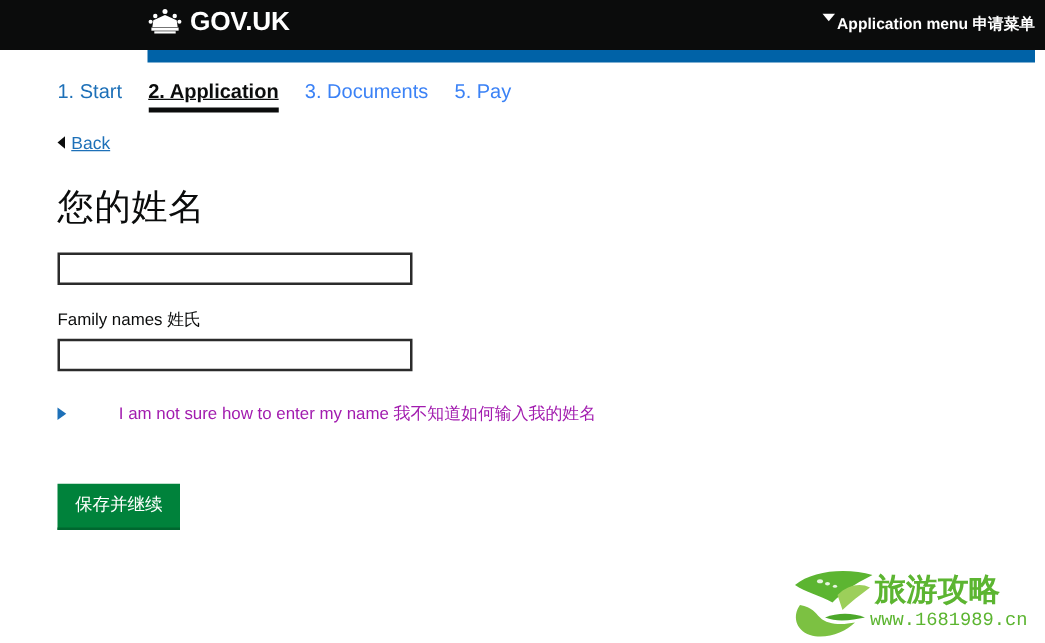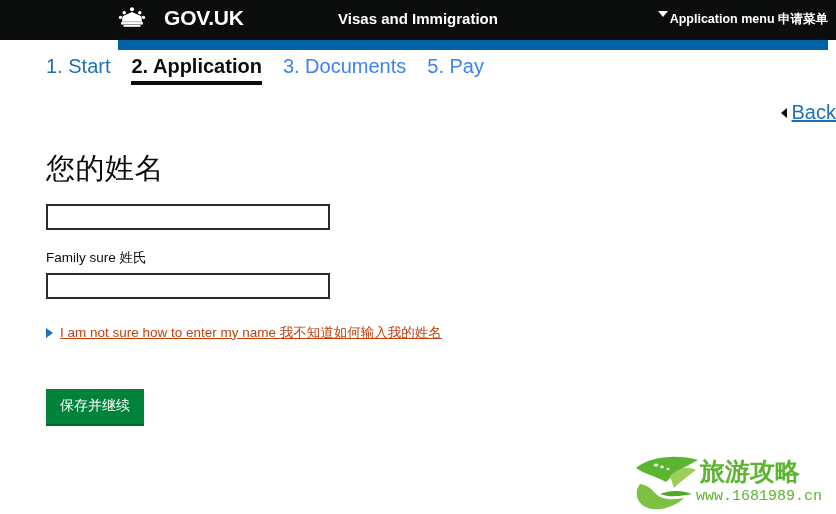--- a/index.html
+++ b/index.html
@@ -27,21 +27,21 @@
   .header-inner {
     position: relative;
     height: 40px;
   }
   .logo-block {
     position: absolute;
     left: 118px;
     top: 6px;
     display: flex;
     align-items: flex-end;
-    gap: 18px;
+    gap: 6px;
   }
   .crown-icon {
     display: block;
     width: 28px;
     height: 22px;
   }
   .logo-text {
     color: #ffffff;
     font-size: 21px;
     font-weight: bold;
@@ -92,64 +92,64 @@
     left: 118px;
     top: 0;
     width: 710px;
     height: 10px;
     background: #0062a7;
   }
 
   
   .step-nav {
     margin: 0;
-    padding: 4px 0 0 46px;
+    padding: 14px 0 0 46px;
     display: flex;
     align-items: flex-start;
     gap: 21px;
-    font-size: 20px;
+    font-size: 16px;
   }
   .step {
     position: relative;
     padding-bottom: 7px;
     white-space: nowrap;
     line-height: 1.2;
   }
   .step.link {
     color: #1d70b8;
   }
   .step.muted {
     color: #3b82f6;
   }
   .step.active {
     color: #0b0c0c;
     font-weight: bold;
+    text-decoration: underline;
   }
   .step.active::after {
     content: "";
     position: absolute;
     left: 0;
     right: 0;
     bottom: 0;
     height: 4px;
     background: #0b0c0c;
   }
 
   
   .content {
     padding: 0 0 0 46px;
   }
   .back-link {
     margin-top: 16px;
     display: flex;
     align-items: center;
     gap: 5px;
-    font-size: 20px;
+    font-size: 14px;
     color: #1d70b8;
-    justify-content: flex-end;
   }
   .caret-left {
     width: 0;
     height: 0;
     border-top: 5px solid transparent;
     border-bottom: 5px solid transparent;
     border-right: 6px solid #0b0c0c;
     display: inline-block;
   }
   .back-label {
@@ -206,22 +206,22 @@
   }
   .caret-right {
     width: 0;
     height: 0;
     border-top: 5px solid transparent;
     border-bottom: 5px solid transparent;
     border-left: 7px solid #1d70b8;
     display: inline-block;
   }
   .details-label {
-    color: #c2410c;
-    text-decoration: underline;
+    color: #a21caf;
+    margin-left: 35px;
   }
 
   .submit-button {
     margin-top: 47px;
     display: inline-block;
     background: #00823b;
     color: #ffffff;
     border: 0;
     border-bottom: 2px solid #00672f;
     font-family: Liberation Mono, monospace;
@@ -257,21 +257,20 @@
             <circle cx="32.8" cy="14.5" r="2.1"></circle>
             <path d="M6 13 L18 7.5 L30 13 L31 20 L5 20 Z"></path>
             <rect x="4" y="20.5" width="28" height="3.2"></rect>
             <rect x="7" y="24.3" width="22" height="2.3"></rect>
           </g>
         </svg>
       </span>
       <span class="logo-text">GOV.UK</span>
     </div>
 
-    <div class="service-title">Visas and Immigration</div>
 
     <div class="app-menu">
       <span class="caret-down"></span>
       <span>Application menu 申请菜单</span>
     </div>
 
   </div>
 </div>
 
 <div class="blue-bar-row">
@@ -293,21 +292,21 @@
   </div>
 
   <h1 class="page-title">您的姓名</h1>
 
 
   <div class="field-group">
     <input class="text-input" type="text" value="" style="">
   </div>
 
   <div class="field-group">
-    <div class="field-label">Family sure 姓氏</div>
+    <div class="field-label">Family names 姓氏</div>
     <input class="text-input" type="text" value="" style="">
   </div>
 
   <div class="details-toggle">
     <span class="caret-right"></span>
     <span class="details-label">I am not sure how to enter my name 我不知道如何输入我的姓名</span>
   </div>
 
   <button class="submit-button" type="button">保存并继续</button>
 

